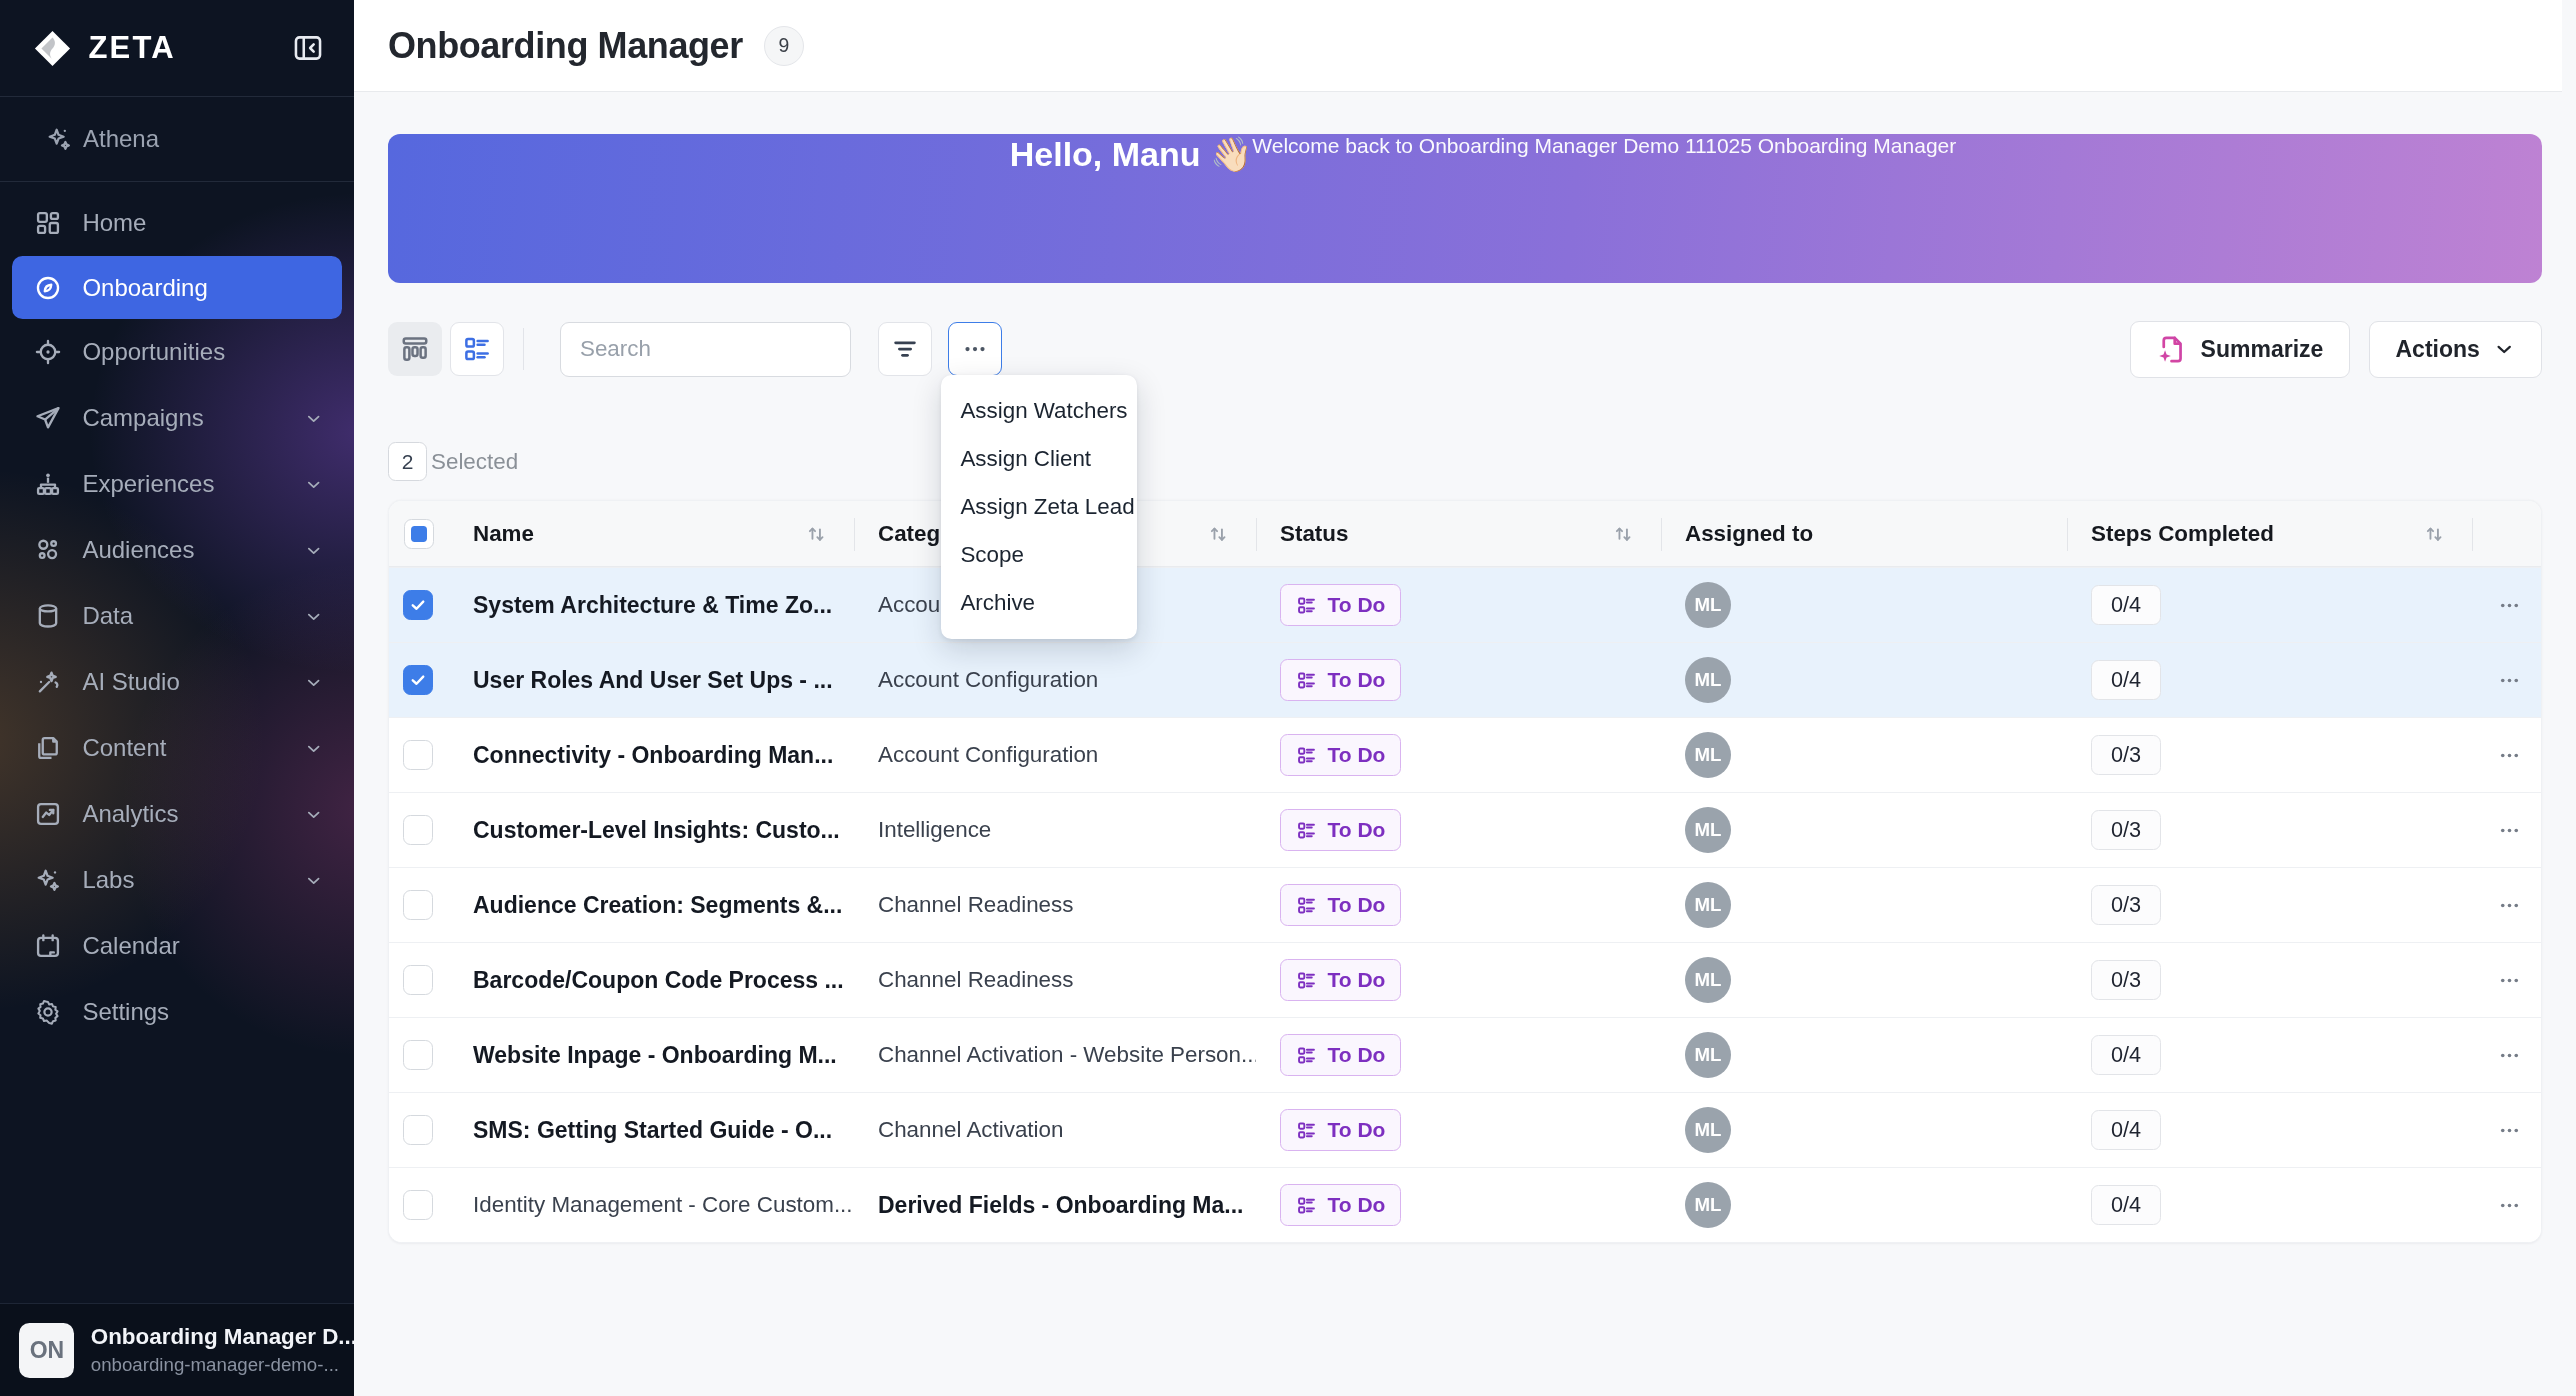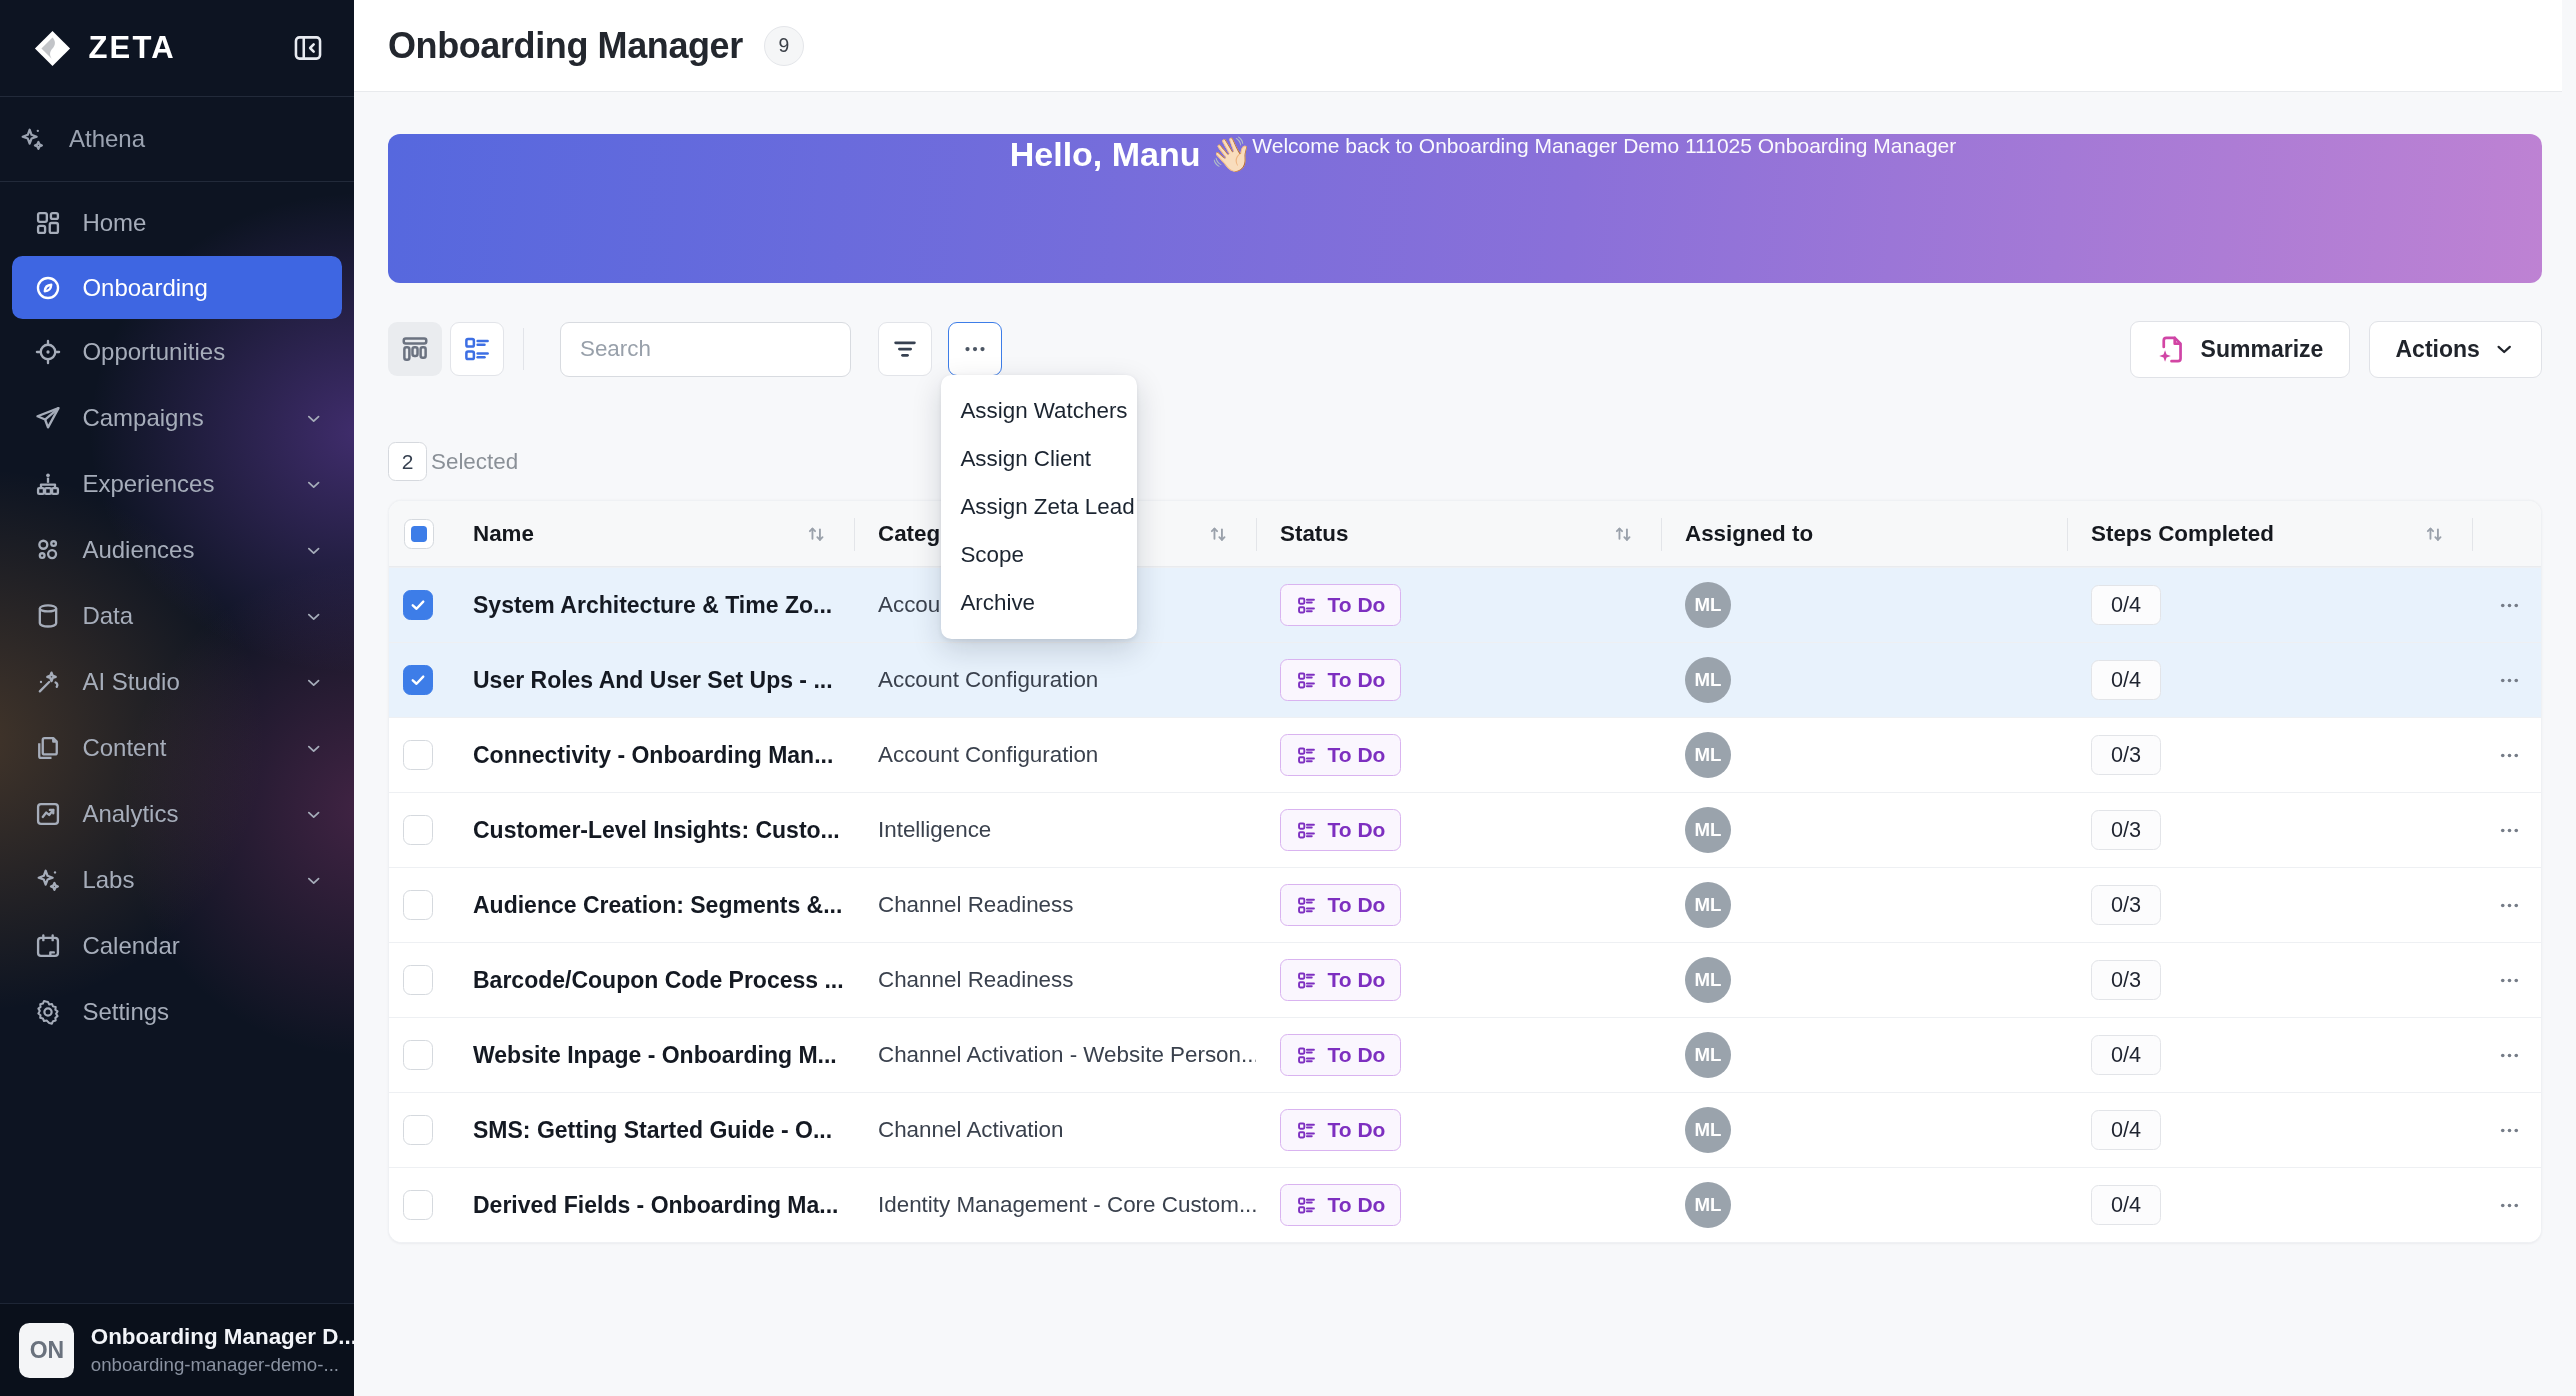--- a/index.html
+++ b/index.html
@@ -21,21 +21,21 @@
     color:#A6ADBA;
   }
   .sb-top { height:96px; display:flex; align-items:center; padding:0 27px 0 33px; }
   .logo { display:flex; align-items:center; gap:16.4px; flex:1; }
   .logo-text { color:#FFFFFF; font-size:31px; font-weight:800; letter-spacing:2.2px; }
   .collapse-btn {
     width:39px; height:39px; border:none; background:transparent; color:#E8EBF1;
     display:flex; align-items:center; justify-content:center; cursor:pointer;
   }
   .sb-divider { height:0.7px; background:#222A3A; }
-  .athena-row { height:84px; display:flex; align-items:center; gap:23px; padding:0 18px; font-size:24px; color:#9BA3B1; }
+  .athena-row { height:84px; display:flex; align-items:center; gap:10px; padding:0 45px; font-size:24px; color:#9BA3B1; }
   .nav { padding-top:9px; display:flex; flex-direction:column; }
   .nav-item {
     height:66px; display:flex; align-items:center; gap:19.4px;
     padding:0 30px 0 33px; font-size:24px; color:#A6ADBA; cursor:pointer;
   }
   .nav-item .nicon { width:30px; height:30px; display:flex; align-items:center; justify-content:center; flex:none; }
   .nav-item .nicon svg { width:28px; height:28px; }
   .nav-item .nlabel { flex:1; white-space:nowrap; }
   .nav-item .chev { width:21px; display:flex; justify-content:center; }
   .nav-item .chev svg { width:19.4px; height:19.4px; }
@@ -854,22 +854,22 @@
               <circle cx="18" cy="12" r="1.6"></circle>
             </svg>
           </span>
         </div>
     </div>
 
     <div class="trow">
       <div class="td td-check">
           <span class="checkbox"></span>
         </div>
+      <div class="td td-cat">Identity Management - Core Custom...</div>
       <div class="td td-name">Derived Fields - Onboarding Ma...</div>
-      <div class="td td-cat">Identity Management - Core Custom...</div>
       <div class="td">
           <span class="chip">
             <svg viewBox="0 0 24 24" fill="none" stroke="currentColor" stroke-width="2.2" stroke-linecap="round">
               <rect x="3.5" y="4" width="6" height="6" rx="1.3"></rect>
               <line x1="12.5" y1="5.5" x2="20.5" y2="5.5"></line>
               <line x1="12.5" y1="8.5" x2="18" y2="8.5"></line>
               <rect x="3.5" y="14" width="6" height="6" rx="1.3"></rect>
               <line x1="12.5" y1="15.5" x2="20.5" y2="15.5"></line>
               <line x1="12.5" y1="18.5" x2="18" y2="18.5"></line>
             </svg>

